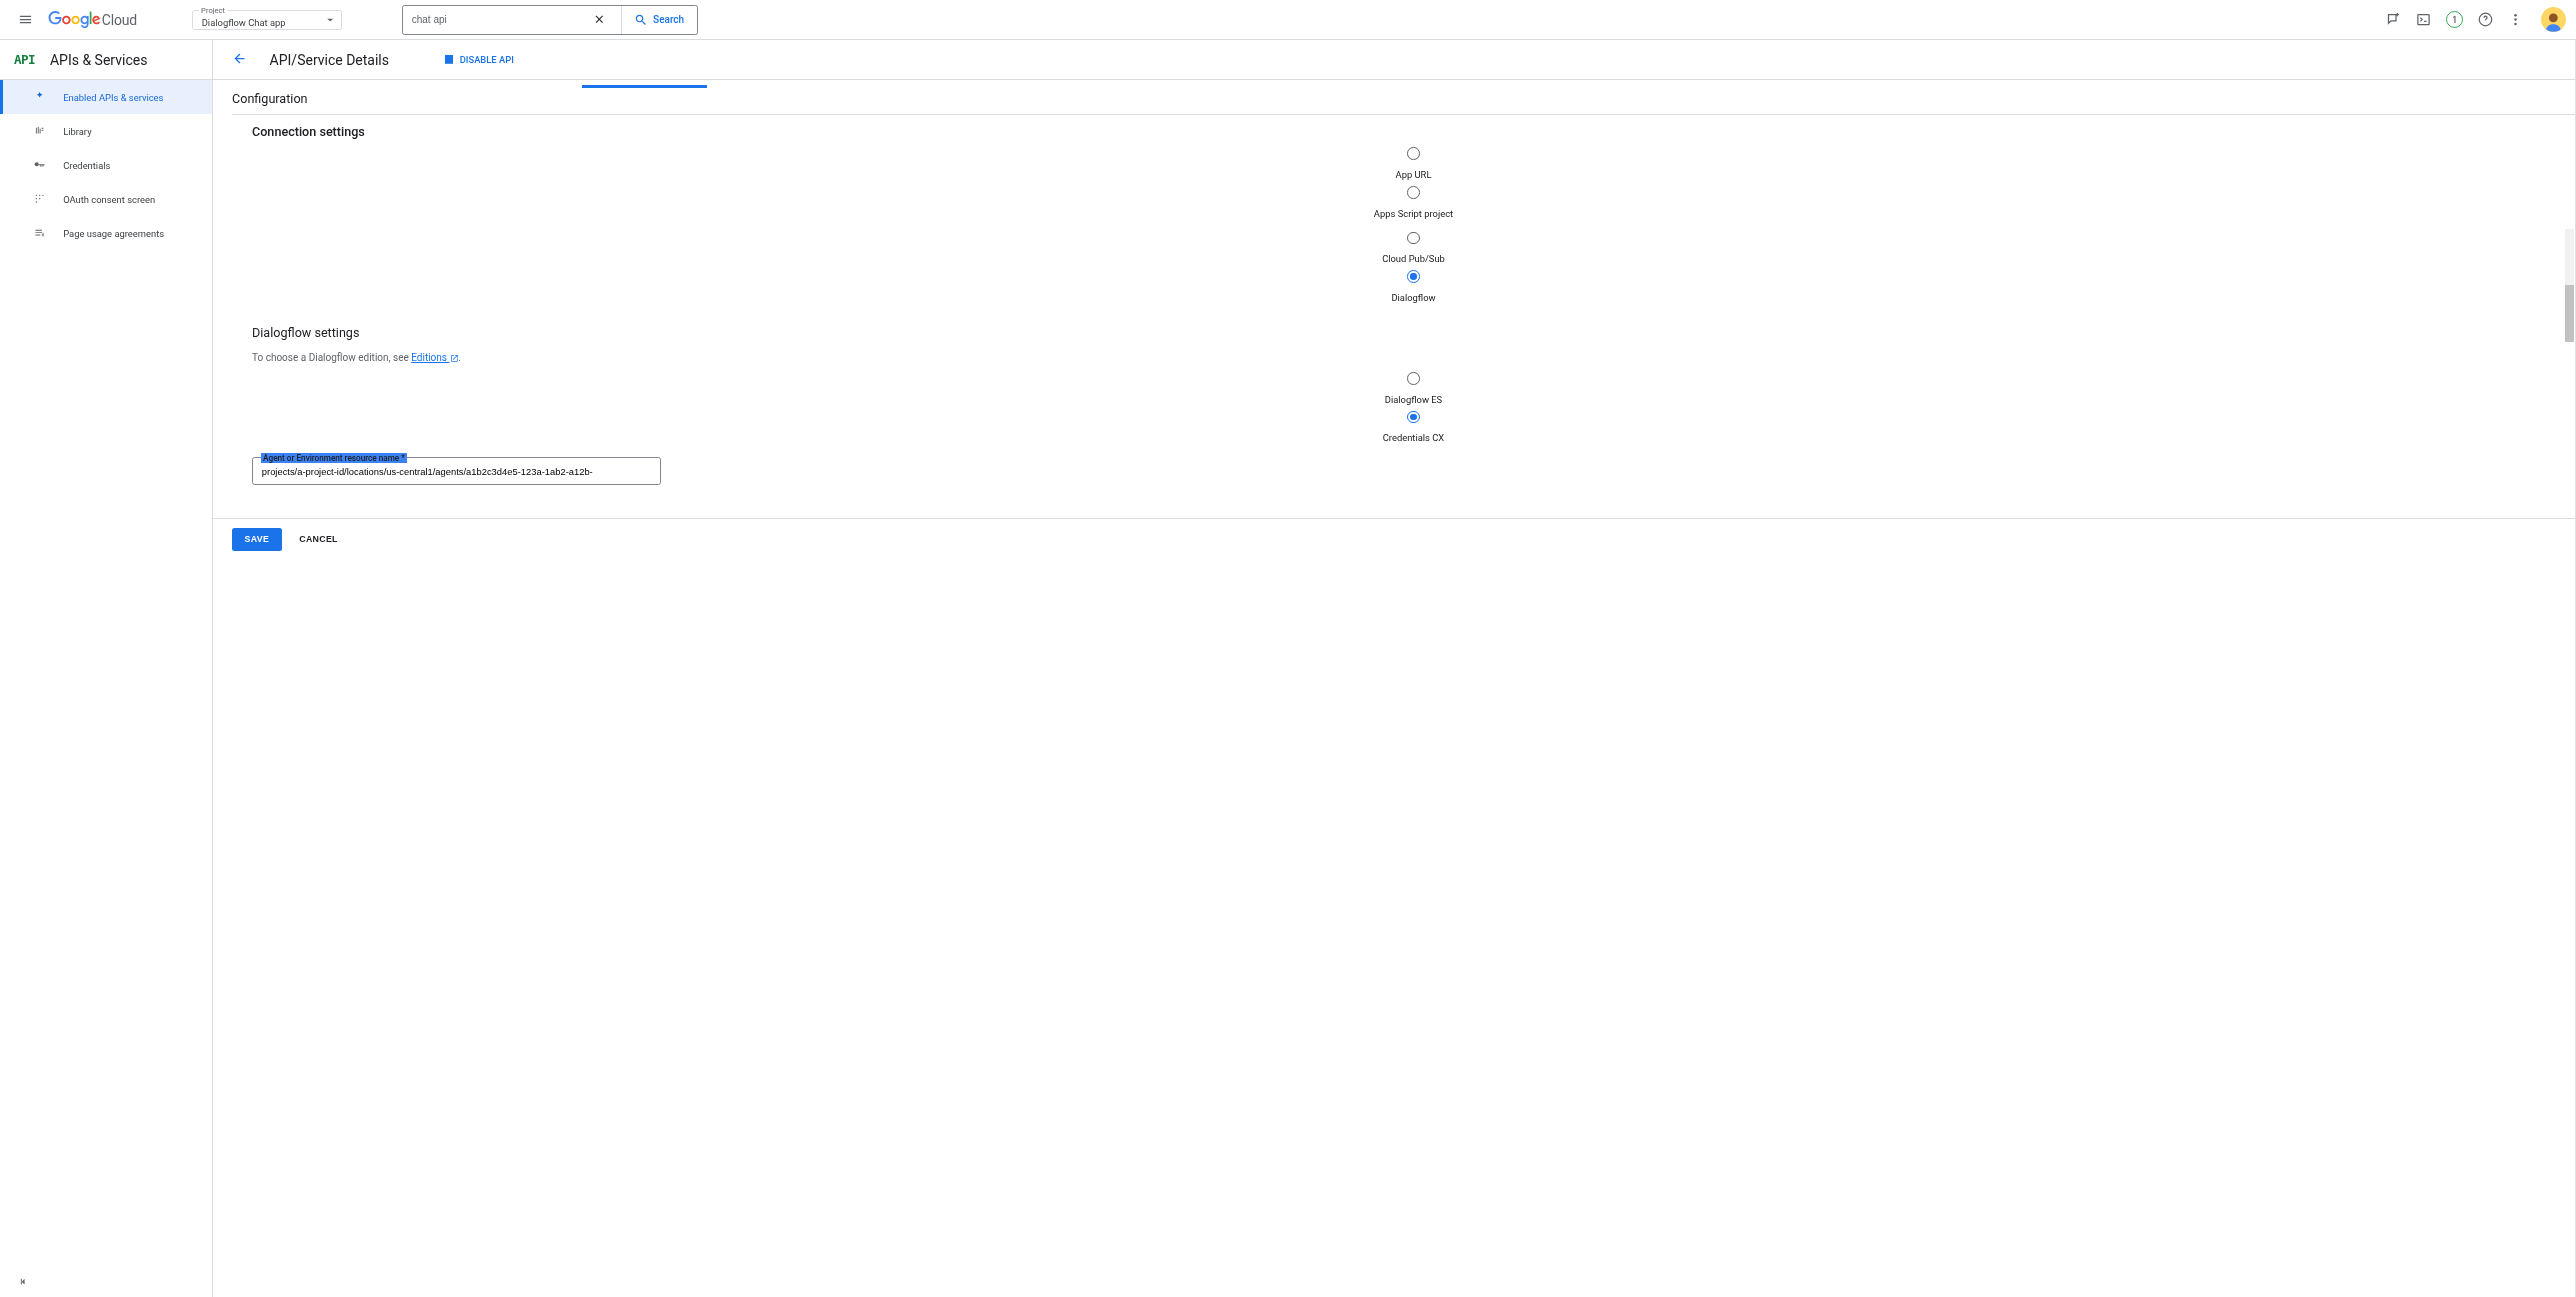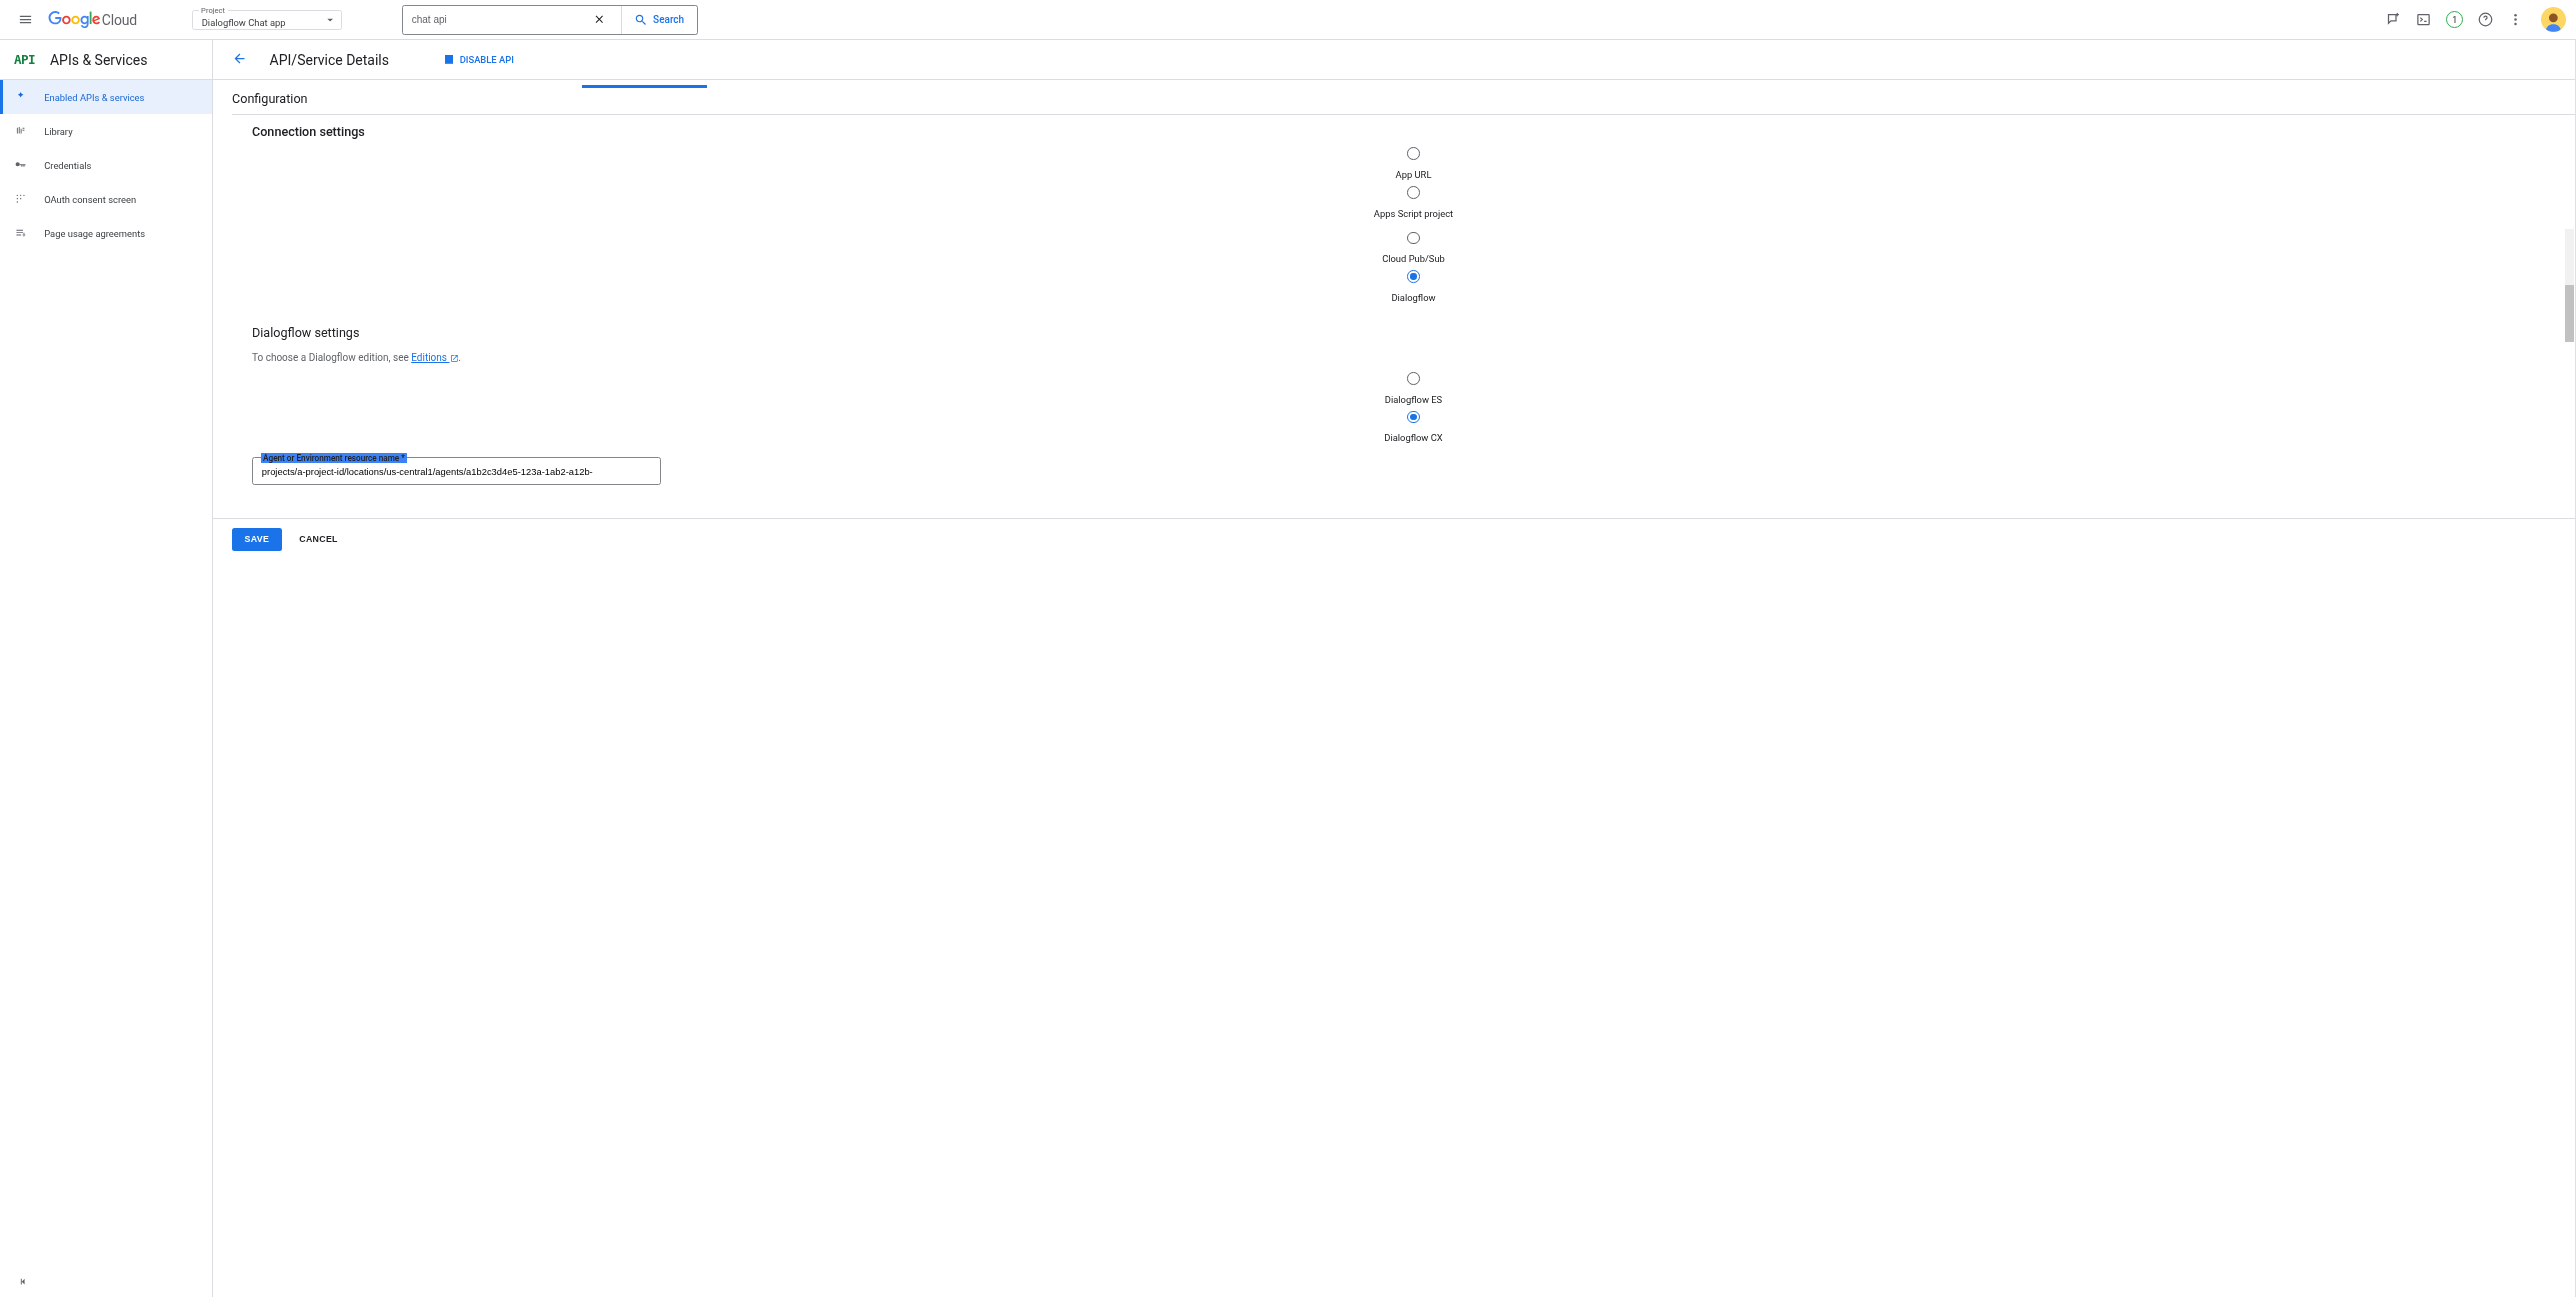--- a/index.html
+++ b/index.html
@@ -28,21 +28,21 @@
 .topbar-icon { width: 15px; height: 15px; cursor: pointer; display: flex; align-items: center; justify-content: center; color: #5f6368; }
 .notif-circle { width: 17.6px; height: 17.6px; border: 1.3px solid #34a853; border-radius: 50%; display: flex; align-items: center; justify-content: center; font-size: 8.8px; color: #202124; }
 .avatar { width: 25px; height: 25px; border-radius: 50%; background: #fdd663; display: flex; align-items: flex-end; justify-content: center; overflow: hidden; cursor: pointer; margin-left: 7.6px; }
 
 
 .layout { display: flex; height: calc(100vh - 40px); }
 .sidebar { width: 213px; border-right: 0.6px solid #dadce0; display: flex; flex-direction: column; position: relative; }
 .sidebar-header { height: 40px; display: flex; align-items: center; padding-left: 14px; gap: 15px; border-bottom: 0.6px solid #dadce0; }
 .api-badge { font-family: monospace; font-weight: bold; font-size: 12.6px; color: #15803d; letter-spacing: -0.6px; }
 .sidebar-title { font-size: 14px; font-weight: 400; }
-.nav-item { height: 34px; display: flex; align-items: center; padding-left: 14px; gap: 17.6px; cursor: pointer; color: #3c4043; font-size: 9.4px; position: relative; }
+.nav-item { height: 34px; display: flex; align-items: center; padding-left: 33px; gap: 17.6px; cursor: pointer; color: #3c4043; font-size: 9.4px; position: relative; }
 .nav-item.active { background: #e8f0fe; color: #1967d2; }
 .nav-item.active::before { content: ''; position: absolute; left: 0; top: 0; bottom: 0; width: 2.5px; background: #1a73e8; }
 .nav-icon { width: 12.6px; color: #5f6368; display: flex; justify-content: center; }
 .nav-item.active .nav-icon { color: #1967d2; }
 .sidebar-collapse { position: absolute; bottom: 7.6px; left: 17.6px; cursor: pointer; }
 
 
 .main { flex: 1; display: flex; flex-direction: column; overflow: hidden; position: relative; border-right: 0.6px solid #e0e0e0; }
 .page-header { height: 40px; display: flex; align-items: center; padding-left: 14px; gap: 17.6px; border-bottom: 0.6px solid #dadce0; }
 .back-btn { cursor: pointer; color: #1a73e8; padding: 5px; }
@@ -271,21 +271,21 @@
                 <path d="M19 19H5V5h7V3H5a2 2 0 00-2 2v14a2 2 0 002 2h14a2 2 0 002-2v-7h-2v7zM14 3v2h3.59l-9.83 9.83 1.41 1.41L19 6.41V10h2V3h-7z"></path>
               </svg></a><span>.</span>
         </div>
 
         <div class="radio-row">
           <div class="radio"></div>
           <span class="radio-label">Dialogflow ES</span>
         </div>
         <div class="radio-row">
           <div class="radio checked"></div>
-          <span class="radio-label">Dialogflow CX</span>
+          <span class="radio-label">Credentials CX</span>
         </div>
 
         <div class="text-field">
           <span class="text-field-label">Agent or Environment resource name *</span>
           <input value="projects/a-project-id/locations/us-central1/agents/a1b2c3d4e5-123a-1ab2-a12b-" style="">
         </div>
       </div>
 
       <div class="footer-bar">
         <button class="btn-primary">SAVE</button>

